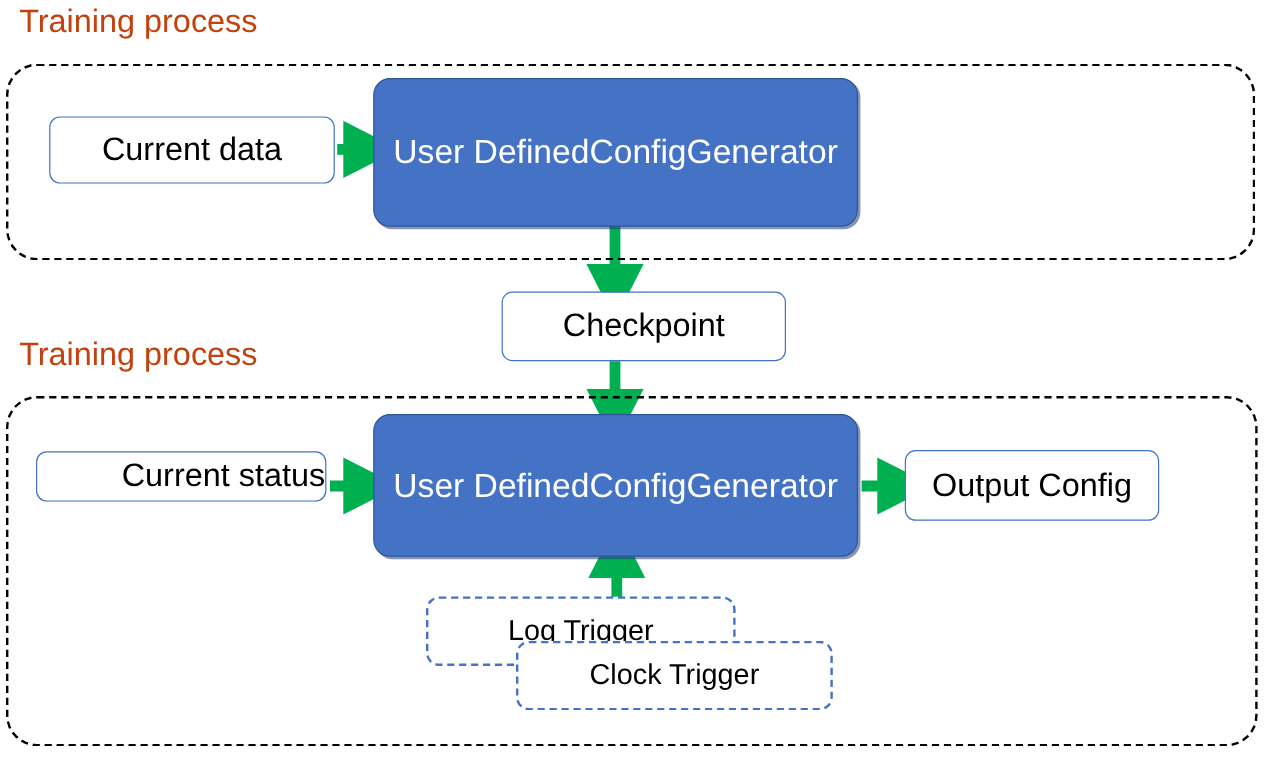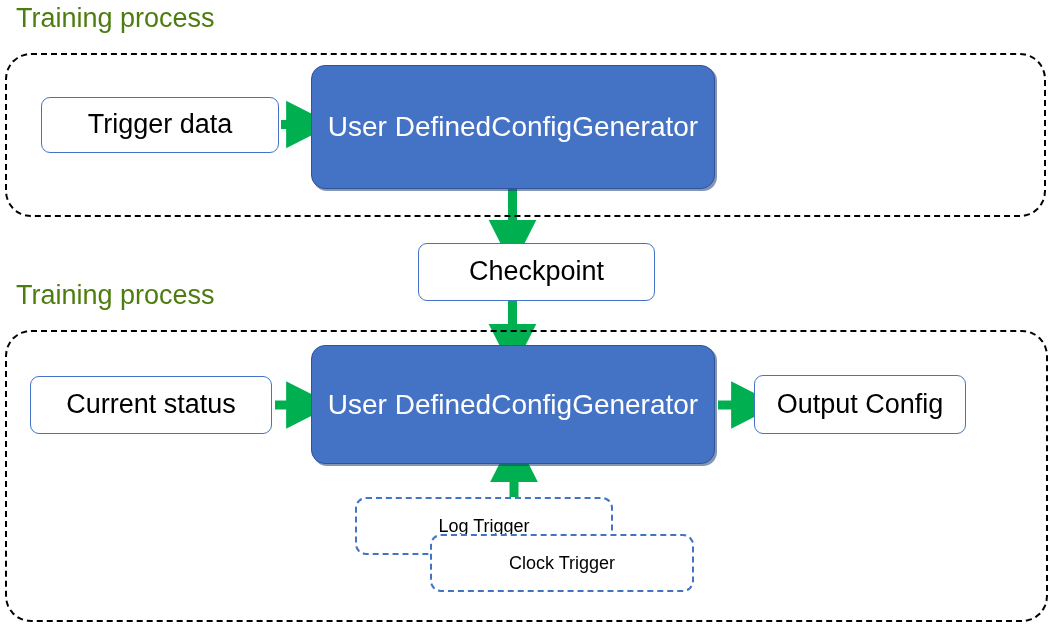--- a/index.html
+++ b/index.html
@@ -15,21 +15,21 @@
     position: relative;
     width: 1057px;
     height: 631px;
     background: #ffffff;
     overflow: hidden;
   }
   .abs { position: absolute; box-sizing: border-box; }
 
   
   .section-title {
-    color: #4d7c0f;
+    color: #c2410c;
     font-size: 27px;
     line-height: 32px;
     white-space: nowrap;
     letter-spacing: 0px;
   }
 
   
   .group-box {
     border: 2.5px dashed #000000;
     border-radius: 26px;
@@ -69,21 +69,21 @@
 
   
   .node-trigger {
     background: #ffffff;
     border: 2px dashed #4472C4;
     border-radius: 11px;
     display: flex;
     align-items: center;
     justify-content: center;
     color: #000000;
-    font-size: 18px;
+    font-size: 24px;
     white-space: nowrap;
   }
 
   
   #arrows {
     position: absolute;
     left: 0; top: 0;
     width: 1057px;
     height: 631px;
     pointer-events: none;
@@ -124,37 +124,37 @@
     <g>
       <line x1="514" y1="500" x2="514" y2="463" stroke="#00B050" stroke-width="9" marker-end="url(#ah)"></line>
     </g>
   </svg>
 
   <div class="abs section-title" style="left:16px; top:2px;">Training process</div>
 
   <div class="abs group-box" style="left:5px; top:53px; width:1041px; height:164px;"></div>
 
   <div class="abs node-light" style="left:41px; top:97px; width:238px; height:56px;">
-    <span>Trigger data</span>
+    <span>Current data</span>
   </div>
 
   <div class="abs node-blue" style="left:311px; top:65px; width:404px; height:124px;">
     <span class="l1">User Defined</span>
     <span class="l2">ConfigGenerator</span>
   </div>
 
   <div class="abs node-light" style="left:418px; top:243px; width:237px; height:58px;">
     <span>Checkpoint</span>
   </div>
 
   <div class="abs section-title" style="left:16px; top:279px;">Training process</div>
 
   <div class="abs group-box" style="left:5px; top:330px; width:1043px; height:292px;"></div>
 
-  <div class="abs node-light" style="left:30px; top:376px; width:242px; height:58px;">
+  <div class="abs node-light" style="left:30px; top:376px; width:242px; height:42px;justify-content:flex-end;">
     <span>Current status</span>
   </div>
 
   <div class="abs node-blue" style="left:311px; top:345px; width:404px; height:119px;">
     <span class="l1">User Defined</span>
     <span class="l2">ConfigGenerator</span>
   </div>
 
   <div class="abs node-light" style="left:754px; top:375px; width:212px; height:59px;">
     <span>Output Config</span>

